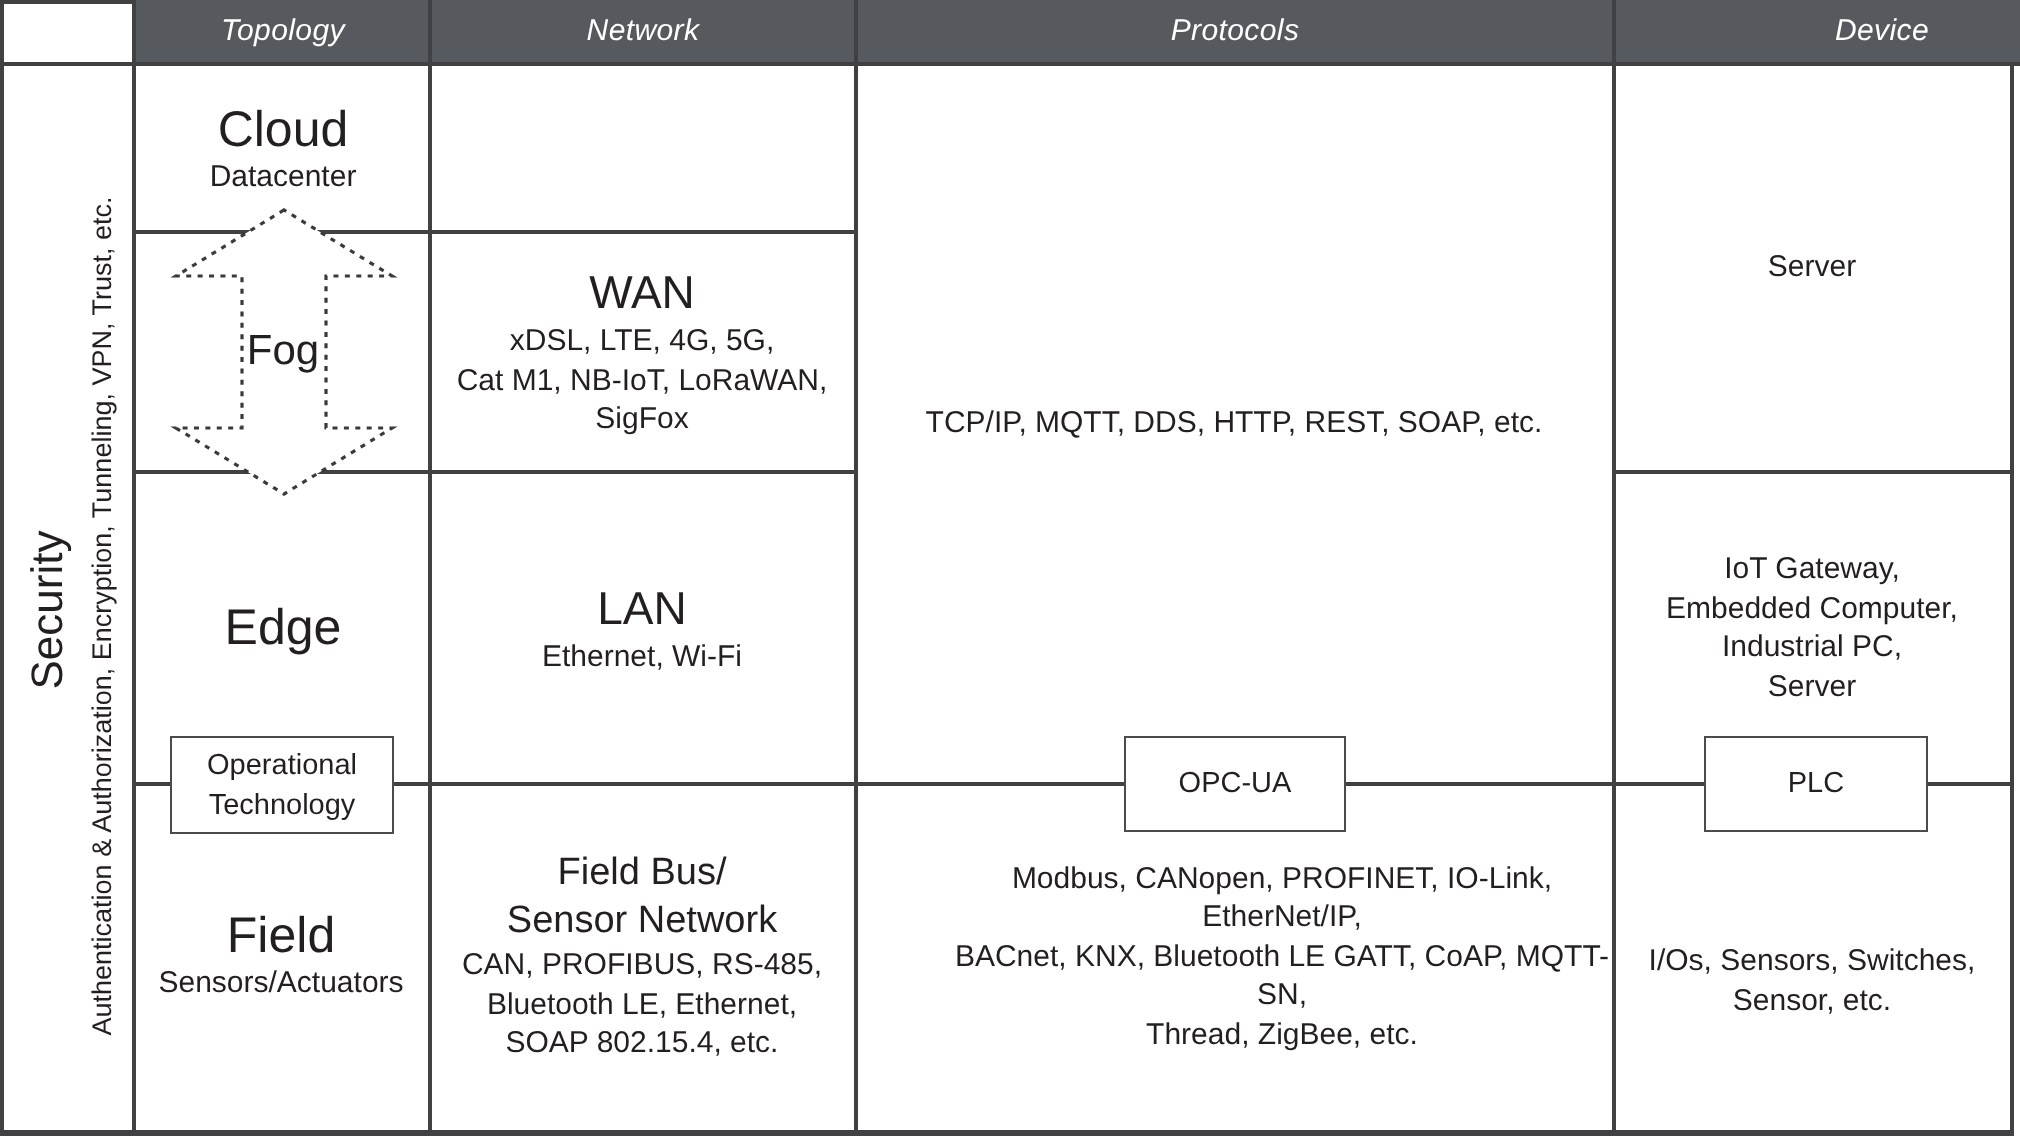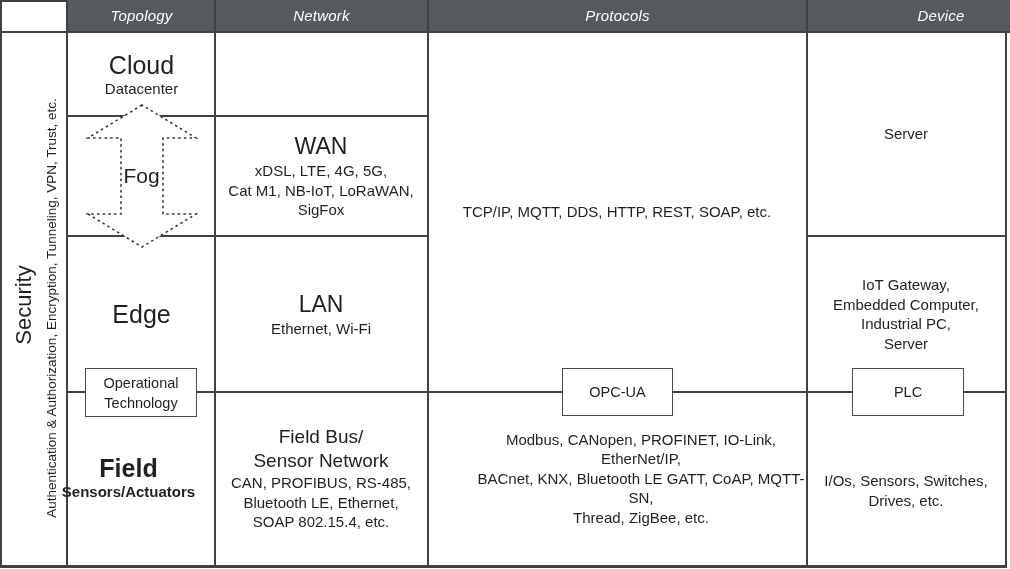--- a/index.html
+++ b/index.html
@@ -96,21 +96,21 @@
   <div class="cell" style="left:68px; top:33px; width:147px; height:84px;">
     <span class="t21">Cloud</span>
     <span class="b15">Datacenter</span>
   </div>
   <div class="fog-label">
     <span>Fog</span>
   </div>
   <div class="cell" style="left:68px; top:237px; width:147px; height:154px;">
     <span class="t21">Edge</span>
   </div>
-  <div class="cell" style="left:68px; top:392px; width:121px; height:173px;font-weight:bold;">
+  <div class="cell" style="left:80px; top:392px; width:121px; height:173px;">
     <span class="t21">Field</span>
     <span class="b15">Sensors/Actuators</span>
   </div>
 
   <div class="cell" style="left:215px; top:117px; width:212px; height:118px;">
     <span class="t23">WAN</span>
     <span class="b15">xDSL, LTE, 4G, 5G,</span>
     <span class="b15">Cat M1, NB-IoT, LoRaWAN,</span>
     <span class="b15">SigFox</span>
   </div>
@@ -139,21 +139,21 @@
     <span class="b15">Server</span>
   </div>
   <div class="cell" style="left:807px; top:237px; width:198px; height:154px;">
     <span class="b15">IoT Gateway,</span>
     <span class="b15">Embedded Computer,</span>
     <span class="b15">Industrial PC,</span>
     <span class="b15">Server</span>
   </div>
   <div class="cell" style="left:807px; top:404px; width:198px; height:173px;">
     <span class="b15">I/Os, Sensors, Switches,</span>
-    <span class="b15">Drives, etc.</span>
+    <span class="b15">Sensor, etc.</span>
   </div>
 
   <div class="box" style="left:85px; top:368px; width:112px; height:49px;">
     <span>Operational</span>
     <span>Technology</span>
   </div>
   <div class="box" style="left:562px; top:368px; width:111px; height:48px;">
     <span>OPC-UA</span>
   </div>
   <div class="box" style="left:852px; top:368px; width:112px; height:48px;">

